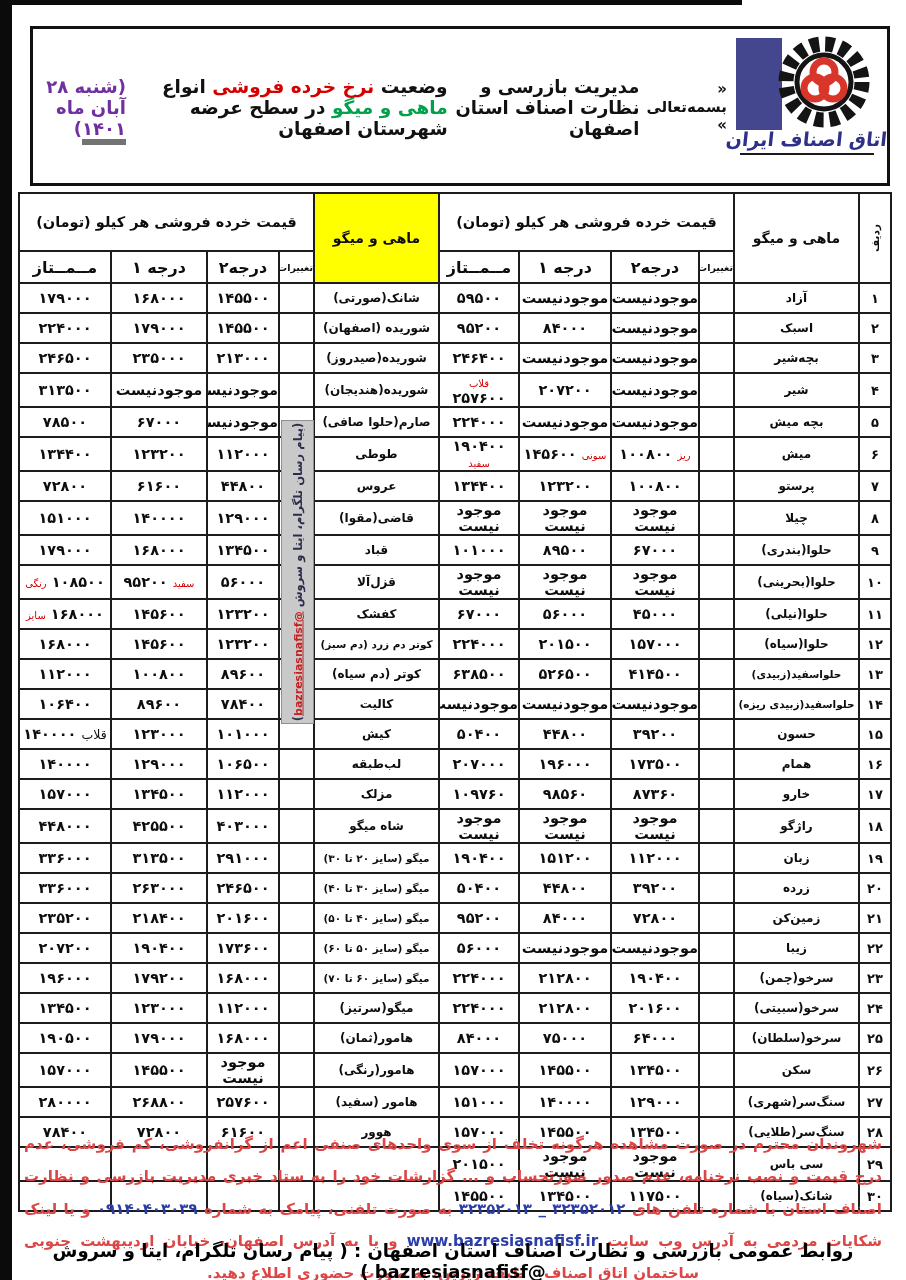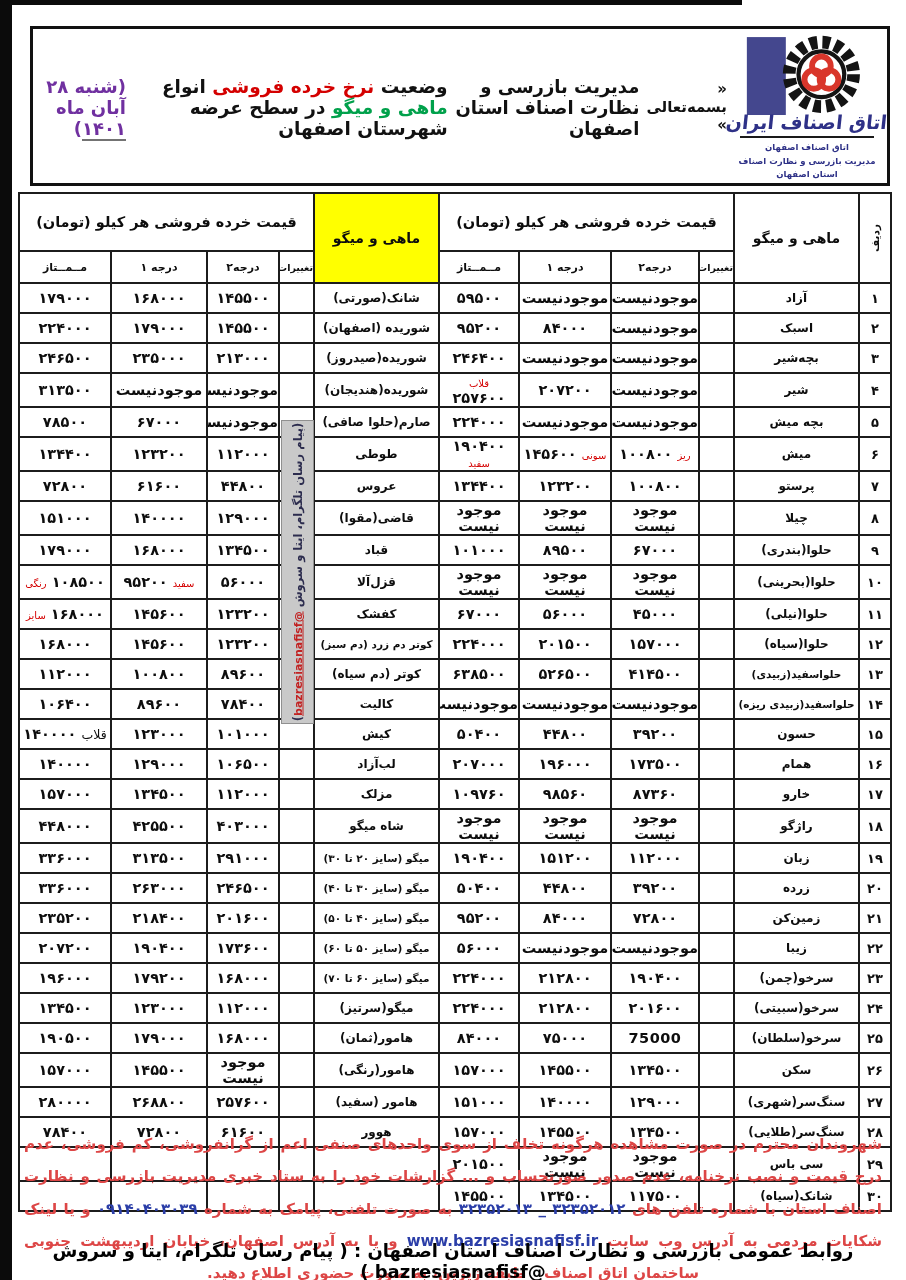--- a/index.html
+++ b/index.html
@@ -12,38 +12,38 @@
   .header-box{position:absolute;top:26px;right:16px;left:30px;height:154px;border:3px solid #111;
               display:flex;flex-direction:row;background:#fff;}
   .titles{flex:1;display:flex;flex-direction:row;justify-content:center;align-items:center;
           gap:7px;padding-top:2px;}
   .t-bismillah{font-size:15px;font-weight:bold;color:#111;}
   .t-org{font-size:18px;font-weight:bold;color:#111;}
   .t-main{font-size:18.5px;font-weight:bold;color:#111;}
   .t-main .red{color:#d40000;}
   .t-main .green{color:#00a14b;}
   .t-date{font-size:18px;font-weight:bold;color:#7030a0;}
-  .t-date .underline{border-bottom:2px solid #737373;}
+  .t-date .underline{border-bottom:6px solid #737373;}
 
   .logo{width:160px;border-right:0;display:flex;flex-direction:column;align-items:center;
         padding:3px 2px 2px 2px;box-sizing:border-box;}
   .logo-brand{font-size:19px;font-weight:bold;color:#2e3187;transform:skewX(-6deg);
               margin-top:-12px;white-space:nowrap;}
   .logo-sep{width:86%;border-bottom:2.5px solid #1a1a1a;margin:3px 0 3px 0;}
   .logo-caption{font-size:8.5px;font-weight:bold;color:#2e3187;text-align:center;line-height:1.55;}
 
   
   table.price{position:absolute;top:192px;right:14px;width:872px;border-collapse:collapse;
               table-layout:fixed;direction:rtl;background:#fff;}
   table.price td,table.price th{border:2px solid #1c1c1c;text-align:center;vertical-align:middle;
               padding:0;font-weight:bold;color:#0d0d0d;overflow:hidden;}
   th.price-head{height:56px;font-size:14.5px;}
   th.fish-head{color:#d40000;font-size:14px;}
   th.fish-head.yellow{background:#ffff00;}
-  th.sub{height:30px;font-size:11px;}
+  th.sub{height:30px;font-size:16px;}
   th.sub.chg{font-size:9.5px;}
   th.rowhead{font-size:10.5px;}
   .vtext{display:inline-block;transform:rotate(-90deg);white-space:nowrap;}
   td.rowno{height:28px;font-size:13px;}
   td.num{font-size:14.5px;letter-spacing:0.5px;}
   td.name{font-size:12px;}
   td.name.sm{font-size:10.5px;margin-left:16px;}
   td.chgcell{background:#fff;}
   .tag{color:#d40000;font-size:10px;font-weight:normal;text-align:center;}
   .tag.dark{color:#0d0d0d;font-size:12.5px;}
@@ -75,25 +75,20 @@
       <svg width="150" height="108" viewBox="0 0 150 108" aria-hidden="true">
         <rect x="4" y="6" width="46" height="92" fill="#44478e"></rect>
         <circle cx="92" cy="50" r="38" fill="none" stroke="#141414" stroke-width="15" stroke-dasharray="9 6"></circle>
         <circle cx="92" cy="50" r="27" fill="#ffffff" stroke="#141414" stroke-width="5"></circle>
         <circle cx="92" cy="40" r="11" fill="none" stroke="#d9362b" stroke-width="7"></circle>
         <circle cx="83" cy="56" r="11" fill="none" stroke="#d9362b" stroke-width="7"></circle>
         <circle cx="101" cy="56" r="11" fill="none" stroke="#d9362b" stroke-width="7"></circle>
       </svg>
       <div class="logo-brand">اتاق اصناف ایران</div>
       <div class="logo-sep"></div>
-      <div class="logo-caption">
-        <span>اتاق اصناف اصفهان</span><br>
-        <span>مدیریت بازرسی و نظارت اصناف</span><br>
-        <span>استان اصفهان</span>
-      </div>
     </div>
     <div class="titles">
       <div class="t-bismillah">« بسمه‌تعالی »</div>
       <div class="t-org">مدیریت بازرسی و نظارت اصناف استان اصفهان</div>
       <div class="t-main">
         <span>وضعیت </span><span class="red">نرخ خرده فروشی </span><span>انواع </span><span class="green">ماهی و میگو </span><span>در سطح عرضه شهرستان اصفهان</span>
       </div>
       <div class="t-date">
         <span>(شنبه ۲۸ آبان ماه </span><span class="underline">۱۴۰۱</span><span>)</span>
       </div>
@@ -329,21 +324,21 @@
           <td class="num">۱۲۳۰۰۰</td>
           <td class="num"><span class="tag dark">قلاب</span> ۱۴۰۰۰۰</td>
         </tr>
         <tr>
           <td class="rowno">۱۶</td>
           <td class="name">همام</td>
           <td class="chgcell"></td>
           <td class="num">۱۷۳۵۰۰</td>
           <td class="num">۱۹۶۰۰۰</td>
           <td class="num">۲۰۷۰۰۰</td>
-          <td class="name">لب‌آزاد</td>
+          <td class="name">لب‌طبقه</td>
           <td class="chgcell"></td>
           <td class="num">۱۰۶۵۰۰</td>
           <td class="num">۱۲۹۰۰۰</td>
           <td class="num">۱۴۰۰۰۰</td>
         </tr>
         <tr>
           <td class="rowno">۱۷</td>
           <td class="name">خارو</td>
           <td class="chgcell"></td>
           <td class="num">۸۷۳۶۰</td>
@@ -443,21 +438,21 @@
           <td class="name">میگو(سرتیز)</td>
           <td class="chgcell"></td>
           <td class="num">۱۱۲۰۰۰</td>
           <td class="num">۱۲۳۰۰۰</td>
           <td class="num">۱۳۴۵۰۰</td>
         </tr>
         <tr>
           <td class="rowno">۲۵</td>
           <td class="name">سرخو(سلطان)</td>
           <td class="chgcell"></td>
-          <td class="num">75000</td>
+          <td class="num">۶۴۰۰۰</td>
           <td class="num">۷۵۰۰۰</td>
           <td class="num">۸۴۰۰۰</td>
           <td class="name">هامور(ثمان)</td>
           <td class="chgcell"></td>
           <td class="num">۱۶۸۰۰۰</td>
           <td class="num">۱۷۹۰۰۰</td>
           <td class="num">۱۹۰۵۰۰</td>
         </tr>
         <tr>
           <td class="rowno">۲۶</td>

